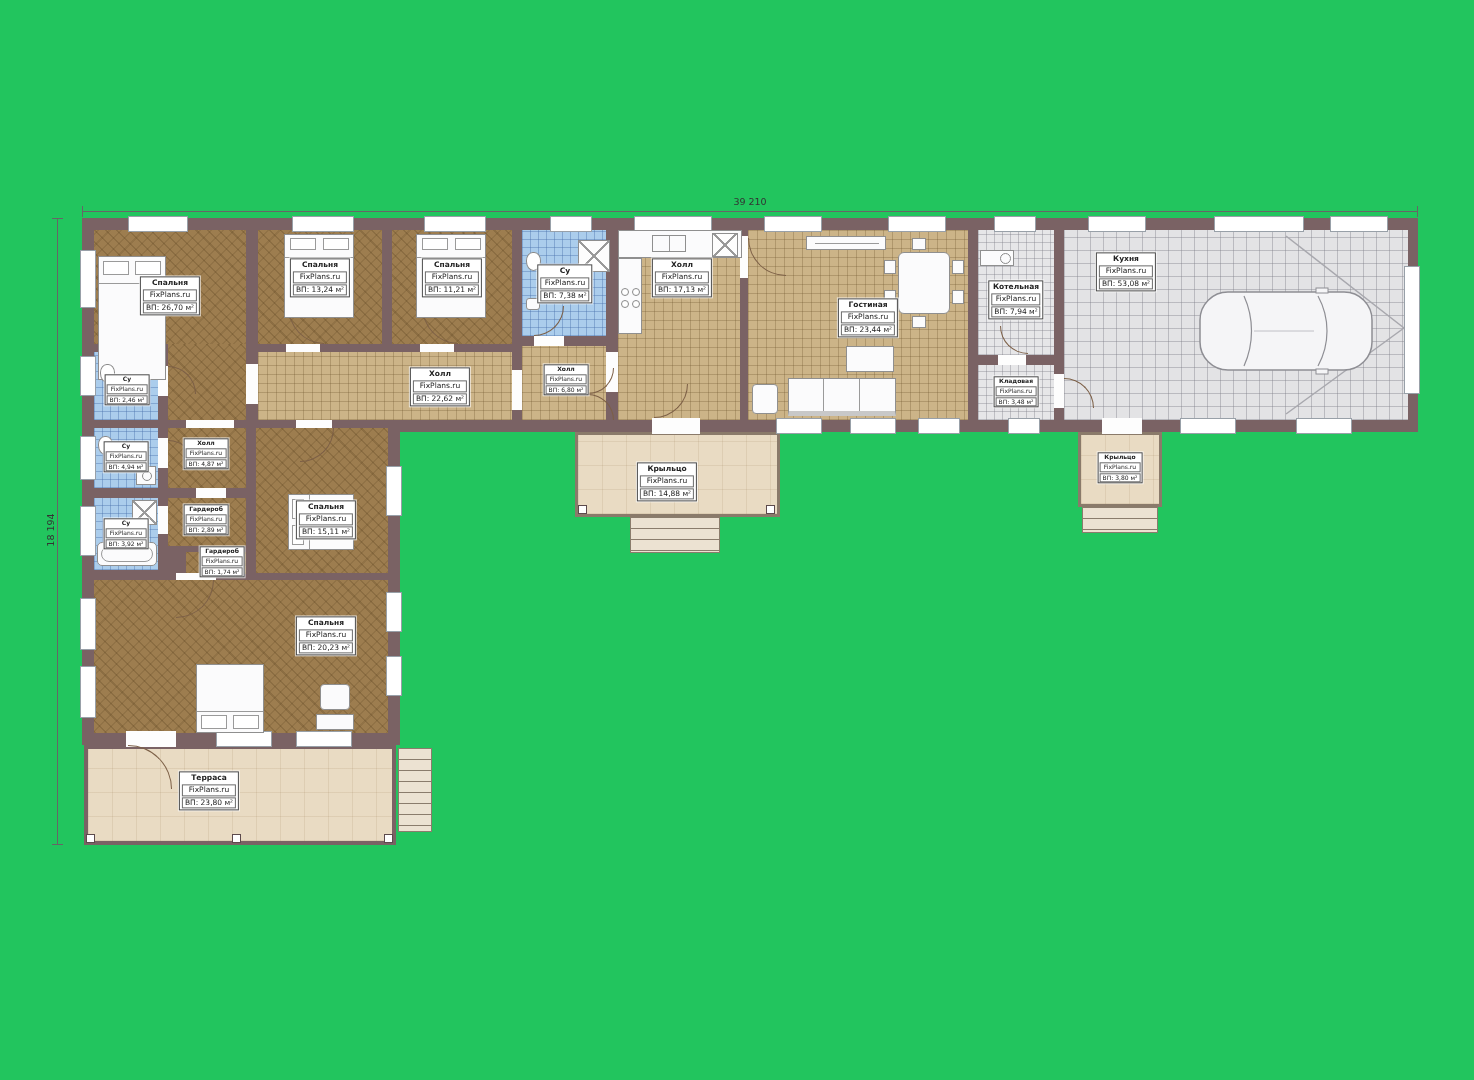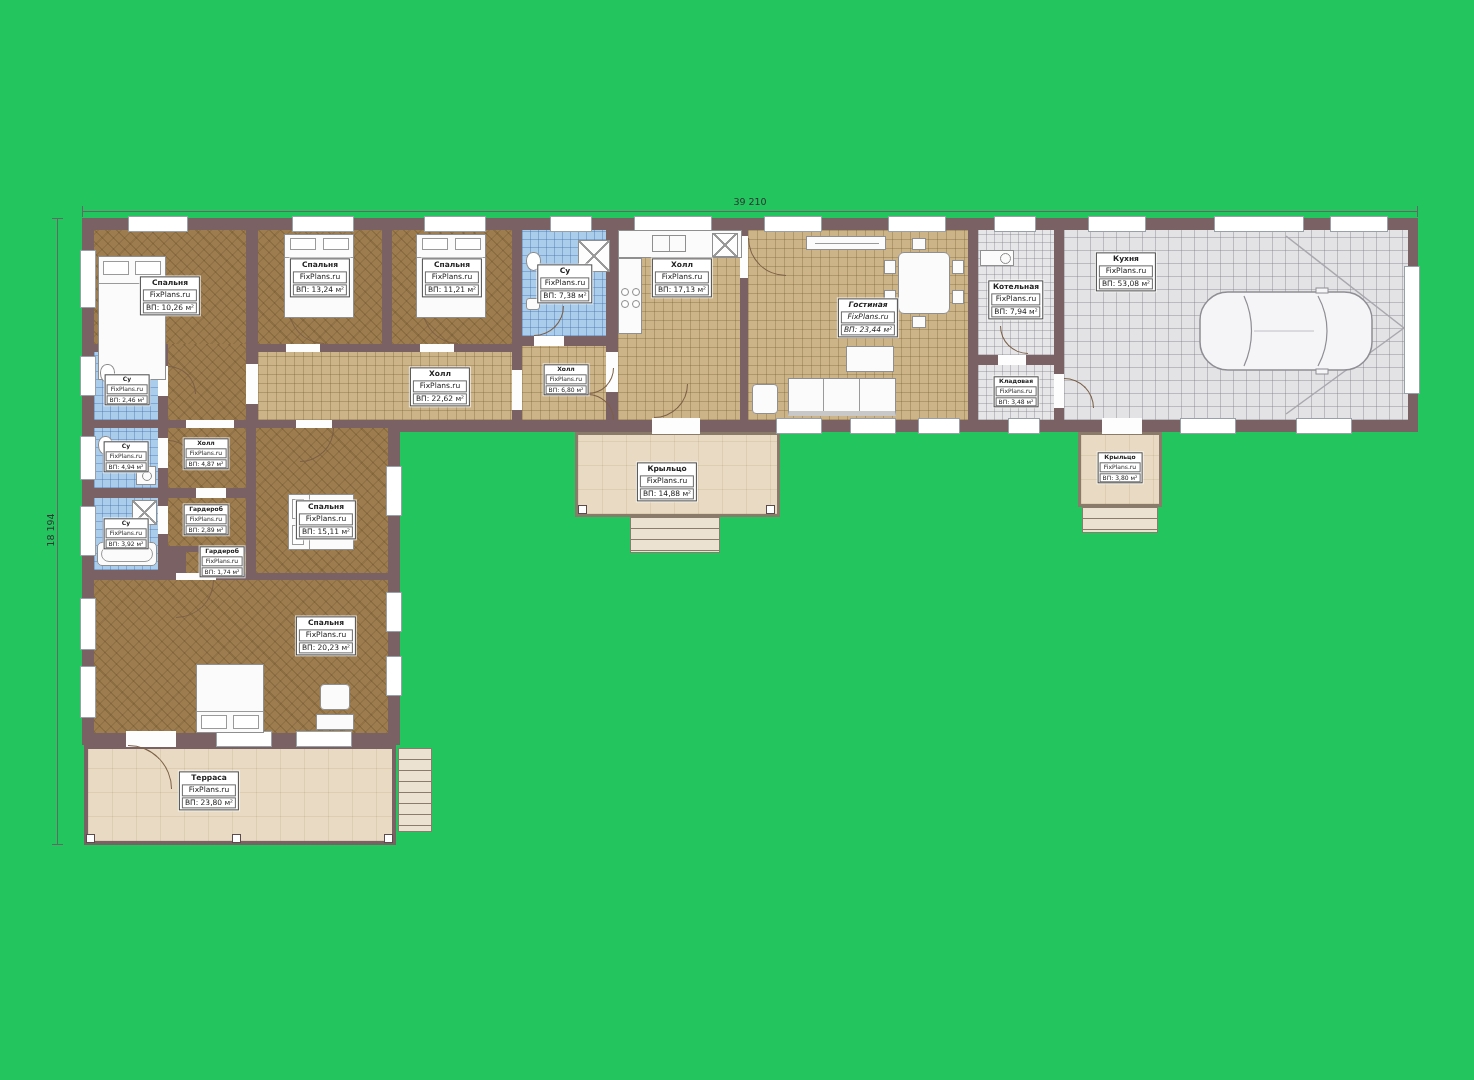--- a/index.html
+++ b/index.html
@@ -268,21 +268,21 @@
       <path d="M120 8 C 132 30 132 56 120 78" fill="none" stroke="#8e8e94" stroke-width="1.2"></path>
       <rect x="118" y="0" width="12" height="5" fill="#f5f5f7" stroke="#8e8e94" stroke-width="1"></rect>
       <rect x="118" y="81" width="12" height="5" fill="#f5f5f7" stroke="#8e8e94" stroke-width="1"></rect>
       <line x1="56" y1="43" x2="116" y2="43" stroke="#c0c0c6" stroke-width="1"></line>
     </g>
   </svg>
 
   <div class="rlabel" style="left:170px;top:296px;">
     <div class="nm">Спальня</div>
     <div class="br">FixPlans.ru</div>
-    <div class="ar">ВП: 10,26 м²</div>
+    <div class="ar">ВП: 26,70 м²</div>
   </div>
   <div class="rlabel" style="left:320px;top:278px;">
     <div class="nm">Спальня</div>
     <div class="br">FixPlans.ru</div>
     <div class="ar">ВП: 13,24 м²</div>
   </div>
   <div class="rlabel" style="left:452px;top:278px;">
     <div class="nm">Спальня</div>
     <div class="br">FixPlans.ru</div>
     <div class="ar">ВП: 11,21 м²</div>
@@ -305,21 +305,21 @@
   <div class="rlabel sm" style="left:566px;top:380px;">
     <div class="nm">Холл</div>
     <div class="br">FixPlans.ru</div>
     <div class="ar">ВП: 6,80 м²</div>
   </div>
   <div class="rlabel" style="left:682px;top:278px;">
     <div class="nm">Холл</div>
     <div class="br">FixPlans.ru</div>
     <div class="ar">ВП: 17,13 м²</div>
   </div>
-  <div class="rlabel" style="left:868px;top:318px;font-style:italic;">
+  <div class="rlabel" style="left:868px;top:318px;">
     <div class="nm">Гостиная</div>
     <div class="br">FixPlans.ru</div>
     <div class="ar">ВП: 23,44 м²</div>
   </div>
   <div class="rlabel" style="left:1016px;top:300px;">
     <div class="nm">Котельная</div>
     <div class="br">FixPlans.ru</div>
     <div class="ar">ВП: 7,94 м²</div>
   </div>
   <div class="rlabel sm" style="left:1016px;top:392px;">

